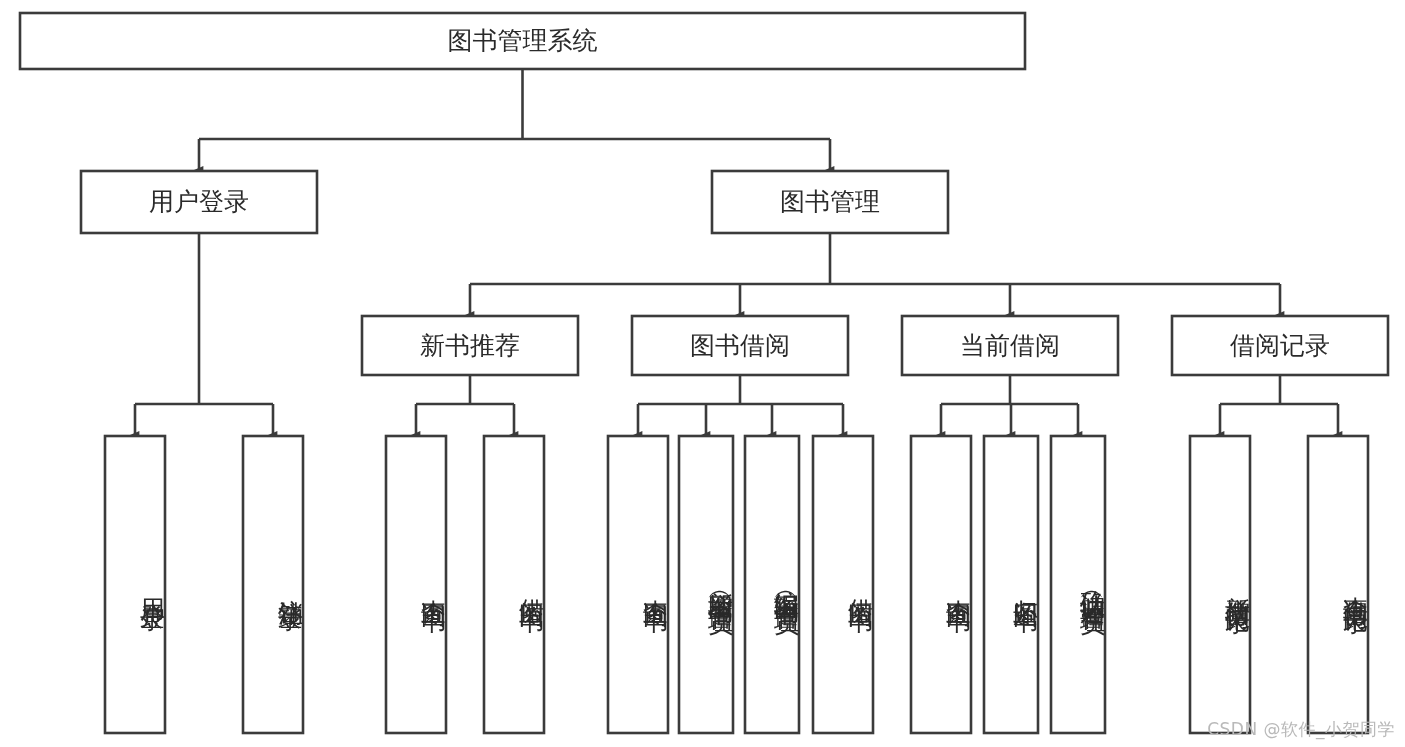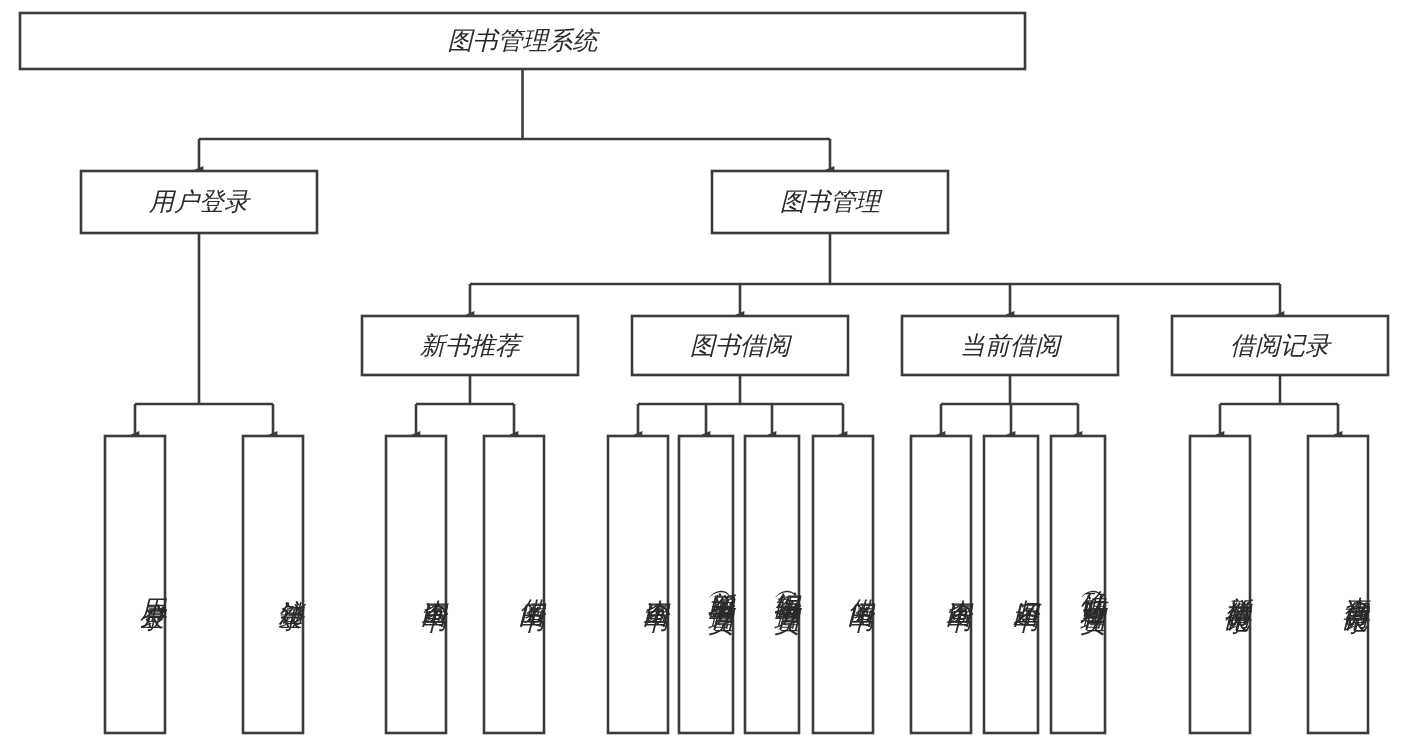--- a/index.html
+++ b/index.html
@@ -9,21 +9,20 @@
   }
   body {
     font-family: "DejaVu Sans", "Liberation Sans", sans-serif;
   }
   #canvas {
     position: relative;
     width: 1405px;
     height: 747px;
     background: #ffffff;
     overflow: hidden;
-    font-style: italic;
   }
   svg.diagram {
     position: absolute;
     left: 0;
     top: 0;
     width: 1405px;
     height: 747px;
     display: block;
   }
   .node-rect {
@@ -196,13 +195,14 @@
       <div class="vert-label" style="left: 608px; top: 444px; width: 60px; height: 281px;">查询图书</div>
       <div class="vert-label" style="left: 679px; top: 444px; width: 54px; height: 281px;">新增图书（管理员）</div>
       <div class="vert-label" style="left: 745px; top: 444px; width: 54px; height: 281px;">编辑图书（管理员）</div>
       <div class="vert-label" style="left: 813px; top: 444px; width: 60px; height: 281px;">借阅图书</div>
       <div class="vert-label" style="left: 911px; top: 444px; width: 60px; height: 281px;">查询图书</div>
       <div class="vert-label" style="left: 984px; top: 444px; width: 54px; height: 281px;">归还图书</div>
       <div class="vert-label" style="left: 1051px; top: 444px; width: 54px; height: 281px;">确认归还（管理员）</div>
       <div class="vert-label" style="left: 1190px; top: 444px; width: 60px; height: 281px;">新增借阅记录</div>
       <div class="vert-label" style="left: 1308px; top: 444px; width: 60px; height: 281px;">查询借阅记录</div>
     </div>
+  <div class="watermark">CSDN @软件_小贺同学</div>
 </div>
 
 </body></html>

